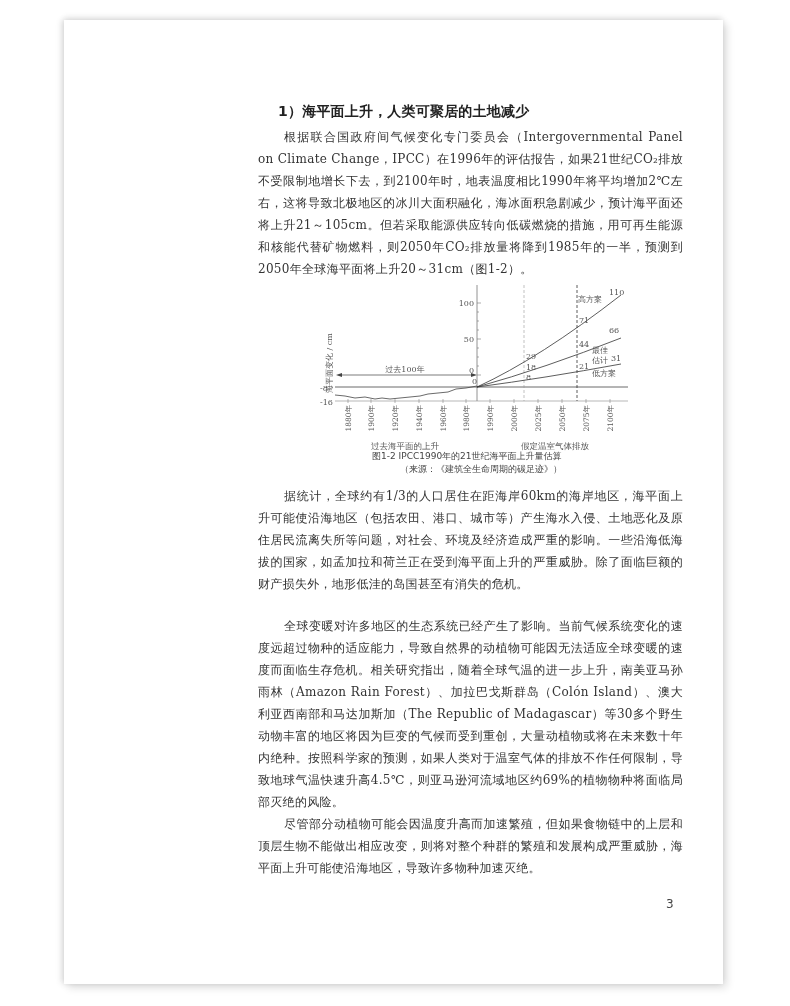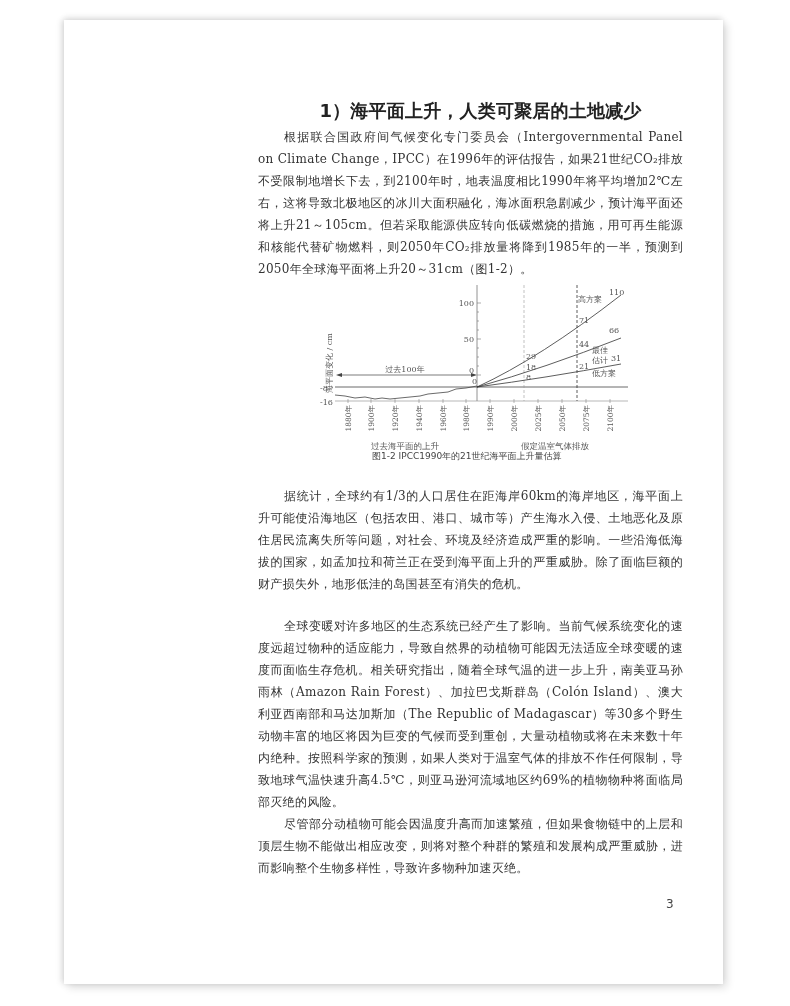--- a/index.html
+++ b/index.html
@@ -1,22 +1,22 @@
 <!DOCTYPE html>
 <html><head>
 <meta charset="utf-8">
 <style>
   html, body { margin:0; padding:0; }
   body { width:790px; height:1006px; background:#ffffff; position:relative; overflow:hidden;
          font-family:"DejaVu Serif", "Liberation Serif", serif; color:#2a2a2a; }
   .page { position:absolute; left:64px; top:20px; width:659px; height:964px; background:#fff;
           box-shadow: -3px 0 6px rgba(0,0,0,0.10), 4px 4px 8px rgba(0,0,0,0.12), 0 -3px 6px rgba(0,0,0,0.08); }
   .content { position:absolute; left:258px; top:100px; width:425px; }
-  .h { font-family:"DejaVu Sans", "Liberation Sans", sans-serif; font-weight:bold; font-size:18px;
-       color:#222; margin:0 0 4px 20px; height:22px; line-height:22px; letter-spacing:0.2px;text-align:center; }
+  .h { font-family:"DejaVu Sans", "Liberation Sans", sans-serif; font-weight:bold; font-size:14px;
+       color:#222; margin:0 0 4px 20px; height:22px; line-height:22px; letter-spacing:0.2px; }
   .p { font-size:12px; line-height:22px; margin:0; text-align:justify; text-indent:26px; color:#333; letter-spacing:0.3px; }
   .figure { position:absolute; left:310px; top:283px; width:330px; height:195px; }
   .figure svg { position:absolute; left:0; top:0; }
   .caption { position:absolute; left:372px; top:450px; width:290px; font-size:9px; line-height:13px; color:#444; }
   .caption .c1 { font-family:"DejaVu Sans", "Liberation Sans", sans-serif; padding-left:0px; }
   .caption .c2 { font-family:"DejaVu Serif", "Liberation Serif", serif; padding-left:28px; }
   .pagenum { position:absolute; left:666px; top:897px; font-family:"DejaVu Sans", "Liberation Sans", sans-serif; font-size:12px; color:#444; }
 </style>
 </head>
 <body>
@@ -113,22 +113,23 @@
       <text transform="translate(279,122) rotate(-90)" text-anchor="end">2075年</text>
       <text transform="translate(303,122) rotate(-90)" text-anchor="end">2100年</text>
     </g>
     <text x="95" y="166" font-size="8.5" fill="#555" text-anchor="middle" font-family="DejaVu Serif, serif">过去海平面的上升</text>
     <text x="245" y="166" font-size="8.5" fill="#555" text-anchor="middle" font-family="DejaVu Serif, serif">假定温室气体排放</text>
   </svg>
 </div>
 
 <div class="caption">
   <div class="c1">图1-2  IPCC1990年的21世纪海平面上升量估算</div>
+  <div class="c2">（来源：《建筑全生命周期的碳足迹》）</div>
 </div>
 
 <div class="content" style="top:485px;">
   <p class="p">据统计，全球约有1/3的人口居住在距海岸60km的海岸地区，海平面上升可能使沿海地区（包括农田、港口、城市等）产生海水入侵、土地恶化及原住居民流离失所等问题，对社会、环境及经济造成严重的影响。一些沿海低海拔的国家，如孟加拉和荷兰正在受到海平面上升的严重威胁。除了面临巨额的财产损失外，地形低洼的岛国甚至有消失的危机。</p>
   <div style="height:20px;"></div>
   <p class="p">全球变暖对许多地区的生态系统已经产生了影响。当前气候系统变化的速度远超过物种的适应能力，导致自然界的动植物可能因无法适应全球变暖的速度而面临生存危机。相关研究指出，随着全球气温的进一步上升，南美亚马孙雨林（Amazon Rain Forest）、加拉巴戈斯群岛（Colón Island）、澳大利亚西南部和马达加斯加（The Republic of Madagascar）等30多个野生动物丰富的地区将因为巨变的气候而受到重创，大量动植物或将在未来数十年内绝种。按照科学家的预测，如果人类对于温室气体的排放不作任何限制，导致地球气温快速升高4.5℃，则亚马逊河流域地区约69%的植物物种将面临局部灭绝的风险。</p>
-  <p class="p">尽管部分动植物可能会因温度升高而加速繁殖，但如果食物链中的上层和顶层生物不能做出相应改变，则将对整个种群的繁殖和发展构成严重威胁，进而影响整个生物多样性，导致许多物种加速灭绝。</p>
+  <p class="p">尽管部分动植物可能会因温度升高而加速繁殖，但如果食物链中的上层和顶层生物不能做出相应改变，则将对整个种群的繁殖和发展构成严重威胁，海平面上升可能使沿海地区，导致许多物种加速灭绝。</p>
 </div>
 
 <div class="pagenum">3</div>
 
 </body></html>

